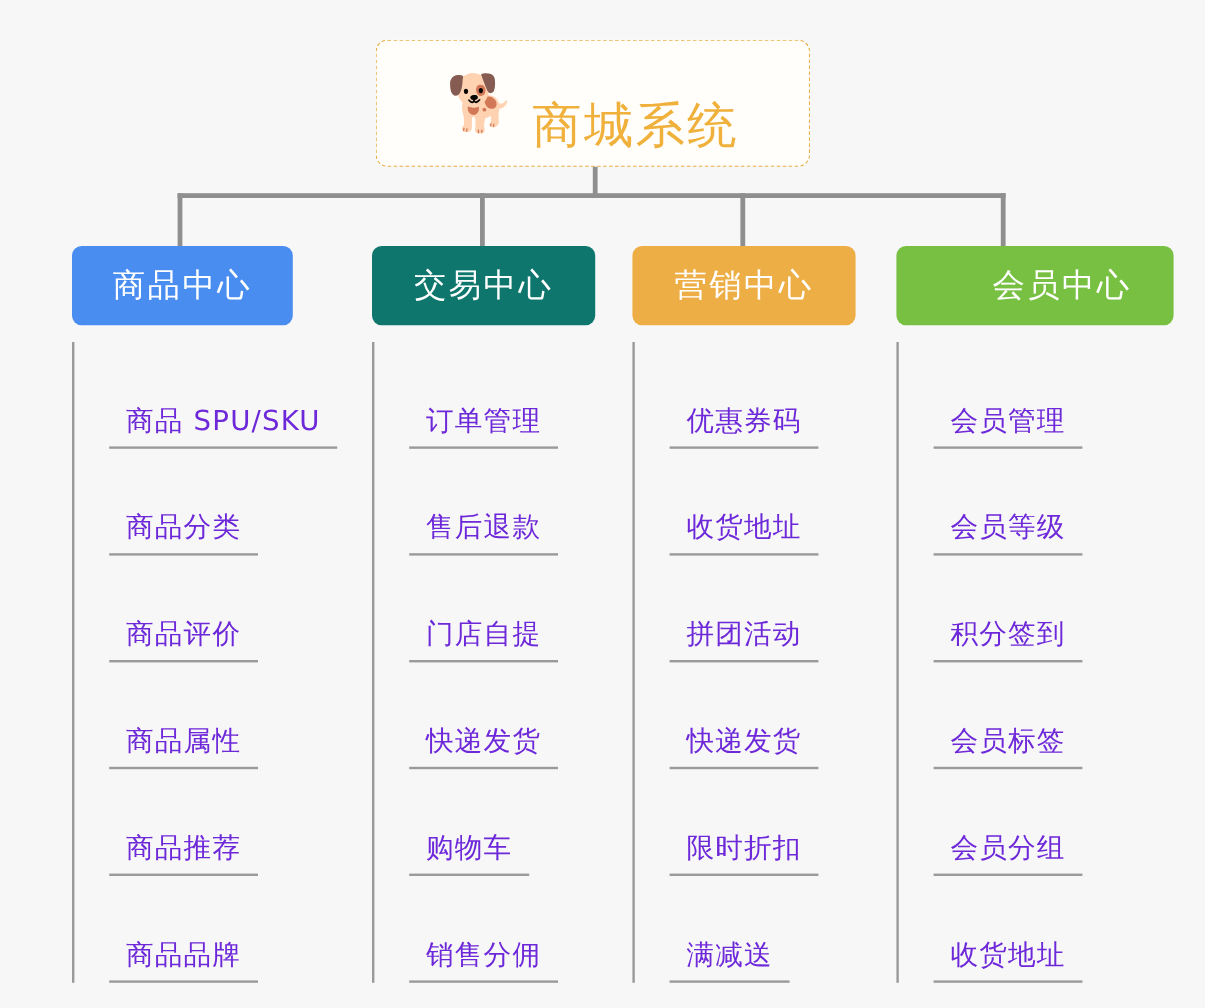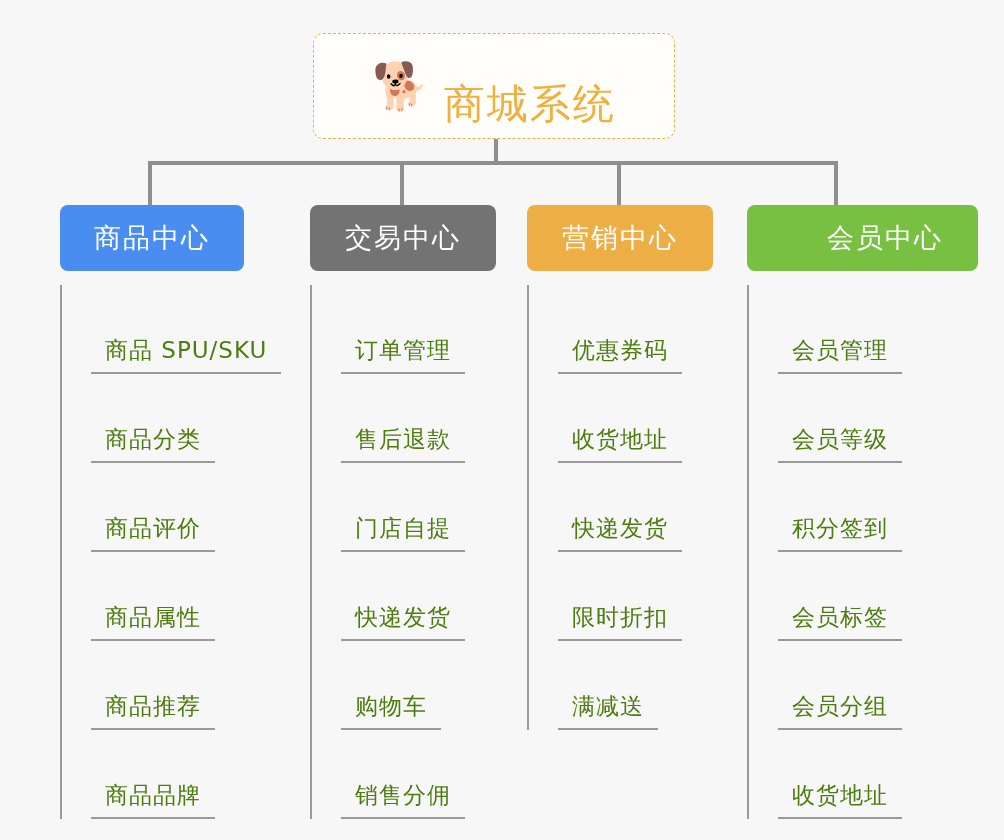--- a/index.html
+++ b/index.html
@@ -79,21 +79,21 @@
     height:89px;
     display:flex;align-items:flex-end;
     box-sizing:border-box;
   }
   .leaf-label{
     display:inline-block;
     border-bottom:2px solid #9a9a9a;
     padding:0 14px 6px 14px;
     margin-left:16px;
     font-size:23px;
-    color:#4d7c0f;
+    color:#6d28d9;
     white-space:nowrap;
     letter-spacing:1px;
     font-family:"DejaVu Sans","Liberation Sans",sans-serif;
   }
 </style>
 </head>
 <body style="background: rgb(247, 247, 247);">
 
 <div id="canvas">
 
@@ -129,21 +129,21 @@
       <div class="leaf-item">
           <span class="leaf-label">商品推荐</span>
         </div>
       <div class="leaf-item">
           <span class="leaf-label">商品品牌</span>
         </div>
     </div>
   </div>
 
   <div class="column col-1">
-    <div class="cat-head w-red" style="background: #737373;">
+    <div class="cat-head w-red" style="background: #0f766e;">
       <span>交易中心</span>
     </div>
     <div class="leaf-list">
       <div class="leaf-item">
           <span class="leaf-label">订单管理</span>
         </div>
       <div class="leaf-item">
           <span class="leaf-label">售后退款</span>
         </div>
       <div class="leaf-item">
@@ -166,20 +166,23 @@
       <span>营销中心</span>
     </div>
     <div class="leaf-list">
       <div class="leaf-item">
           <span class="leaf-label">优惠券码</span>
         </div>
       <div class="leaf-item">
           <span class="leaf-label">收货地址</span>
         </div>
       <div class="leaf-item">
+          <span class="leaf-label">拼团活动</span>
+        </div>
+      <div class="leaf-item">
           <span class="leaf-label">快递发货</span>
         </div>
       <div class="leaf-item">
           <span class="leaf-label">限时折扣</span>
         </div>
       <div class="leaf-item">
           <span class="leaf-label">满减送</span>
         </div>
     </div>
   </div>

